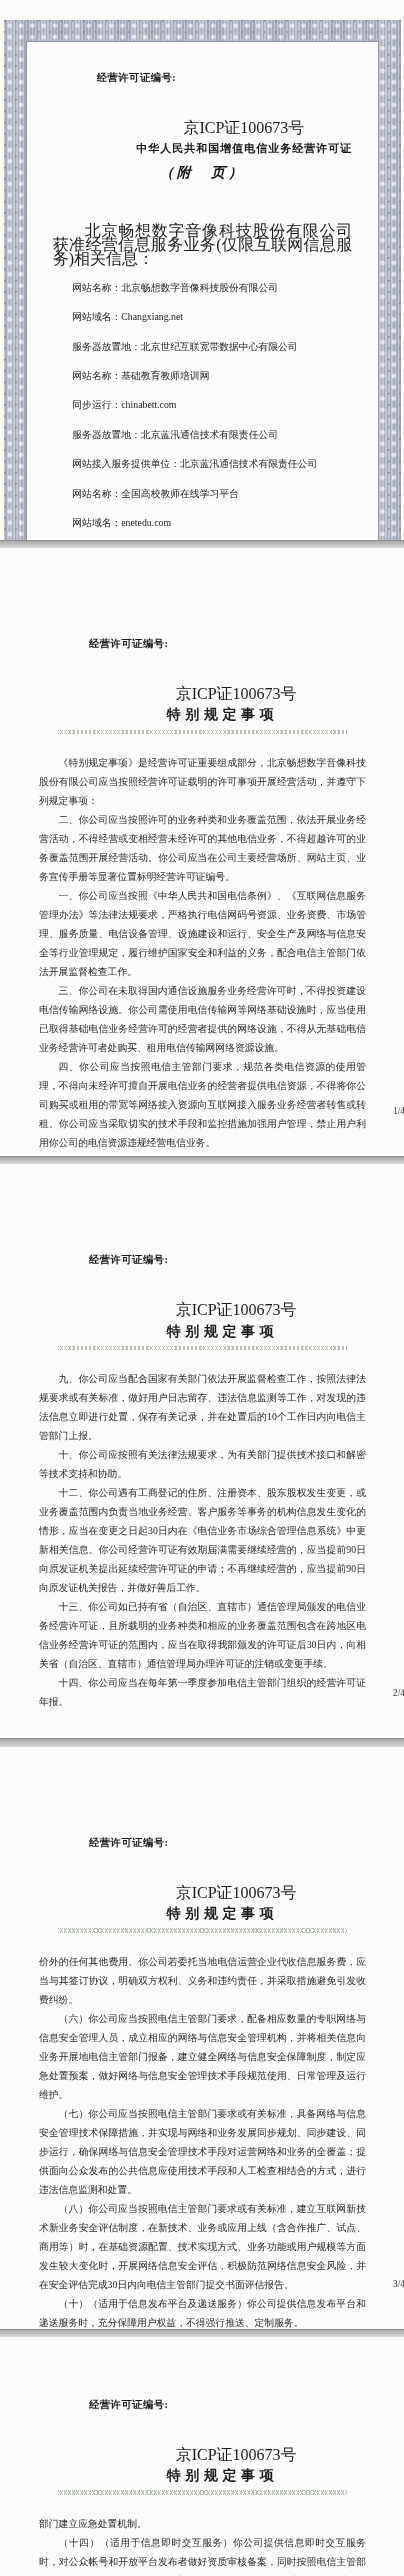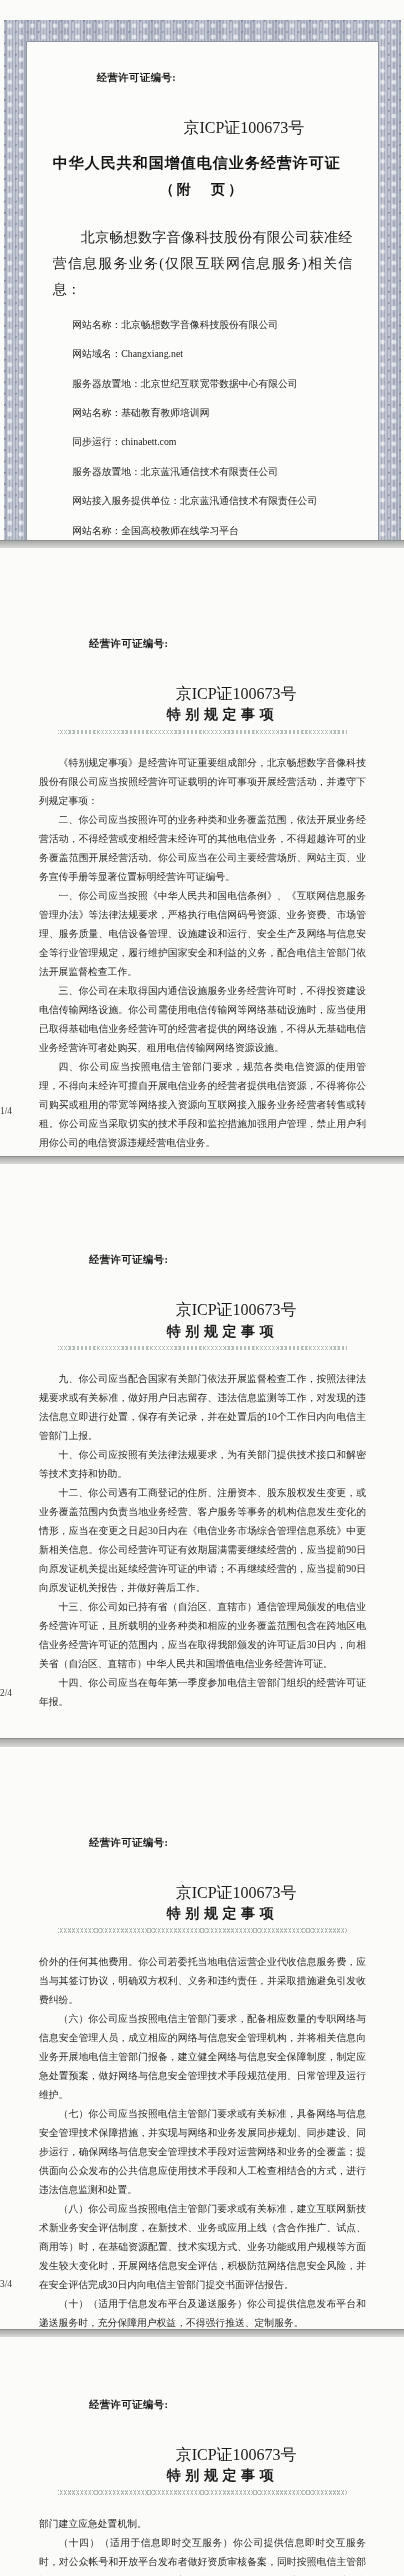--- a/index.html
+++ b/index.html
@@ -39,39 +39,40 @@
     min-height:350px;
   }
   .lic-row{display:flex;align-items:flex-start;}
   .lic-label{
     font-size:10.3px;font-weight:bold;letter-spacing:0.5px;color:#1a1a1a;padding-left:44px;
   }
   .lic-no{
     font-size:16px;color:#1a1a1a;margin-left:7.2px;position:relative;top:7px;margin-top:40px;
   }
   .cert-title{
-    margin:22px 0 0 0;
-    text-align:left;
-    font-size:15px;
+    margin:9px 0 0 0;
+    text-align:right;
+    font-size:11px;
     font-weight:bold;
     letter-spacing:1px;
     color:#151515;
   }
   .cert-subtitle{
     margin:8.2px 0 0 0;
     text-align:center;
     font-size:14px;
     font-weight:bold;
     letter-spacing:3.1px;
     color:#151515;
+    font-style:italic;
   }
   .cert-intro{
-    margin:26px 0 0 0;
-    font-size:14px;
-    line-height:26px;
+    margin:42px 0 0 0;
+    font-size:16px;
+    line-height:14px;
     text-indent:2em;
     color:#1a1a1a;
     text-align:justify;
   }
   .cert-line{
     width:282px;
     margin:13.4px 0 0 0;
     font-size:9.8px;
     line-height:16px;
     text-indent:2em;
@@ -111,21 +112,21 @@
     line-height:19px;
     text-align:justify;
     text-indent:2em;
     color:#262626;
   }
   .para.cont{text-indent:0;}
   .pageno{
     position:absolute;
     left:0;right:0;
     bottom:40px;
-    text-align:left;
+    text-align:right;
     font-size:9.3px;
     color:#333;
   }
 </style>
 </head>
 <body>
 
 <section class="page" style="height:540px">
   <div class="cert-frame">
     <div class="cert-inner">
@@ -181,21 +182,21 @@
     <span class="lic-label">经营许可证编号:</span>
     <span class="lic-no">京ICP证100673号</span>
   </div>
   <h2 class="prov-title">特别规定事项</h2>
   <div class="wavy"></div>
   <div class="body">
 
   <p class="para">九、你公司应当配合国家有关部门依法开展监督检查工作，按照法律法规要求或有关标准，做好用户日志留存、违法信息监测等工作，对发现的违法信息立即进行处置，保存有关记录，并在处置后的10个工作日内向电信主管部门上报。</p>
       <p class="para">十、你公司应按照有关法律法规要求，为有关部门提供技术接口和解密等技术支持和协助。</p>
       <p class="para">十二、你公司遇有工商登记的住所、注册资本、股东股权发生变更，或业务覆盖范围内负责当地业务经营、客户服务等事务的机构信息发生变化的情形，应当在变更之日起30日内在《电信业务市场综合管理信息系统》中更新相关信息。你公司经营许可证有效期届满需要继续经营的，应当提前90日向原发证机关提出延续经营许可证的申请；不再继续经营的，应当提前90日向原发证机关报告，并做好善后工作。</p>
-      <p class="para">十三、你公司如已持有省（自治区、直辖市）通信管理局颁发的电信业务经营许可证，且所载明的业务种类和相应的业务覆盖范围包含在跨地区电信业务经营许可证的范围内，应当在取得我部颁发的许可证后30日内，向相关省（自治区、直辖市）中华人民共和国增值电信业务经营许可证。</p>
+      <p class="para">十三、你公司如已持有省（自治区、直辖市）通信管理局颁发的电信业务经营许可证，且所载明的业务种类和相应的业务覆盖范围包含在跨地区电信业务经营许可证的范围内，应当在取得我部颁发的许可证后30日内，向相关省（自治区、直辖市）通信管理局办理许可证的注销或变更手续。</p>
       <p class="para">十四、你公司应当在每年第一季度参加电信主管部门组织的经营许可证年报。</p>
     </div>
   <div class="pageno">2/4</div>
 </section>
 
 <div class="page-sep"></div>
 
 <section class="page prov" style="height:582px">
   <div class="hdr">
     <span class="lic-label">经营许可证编号:</span>

